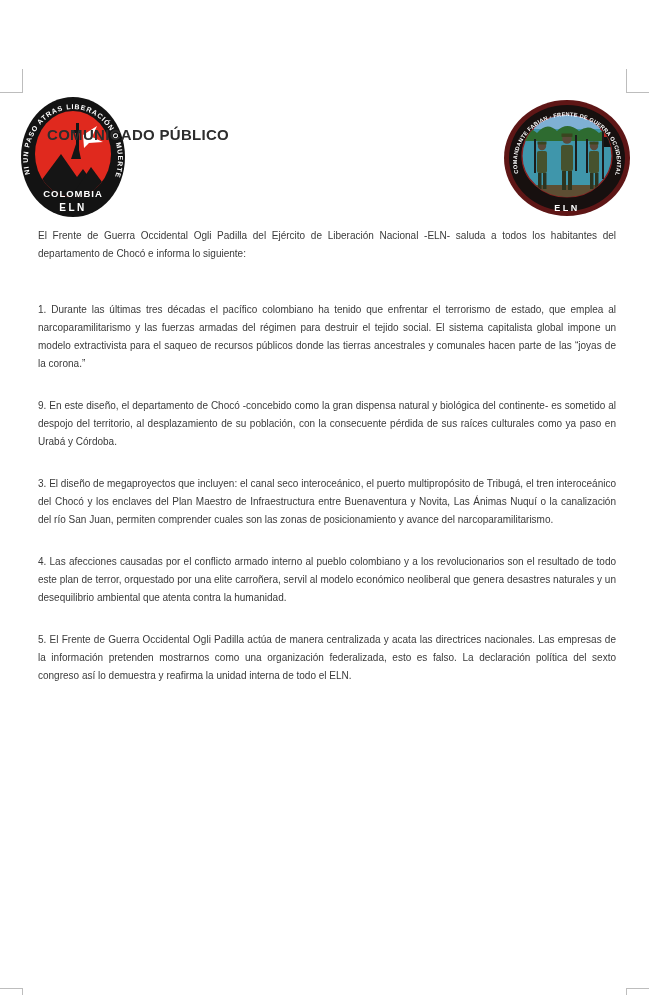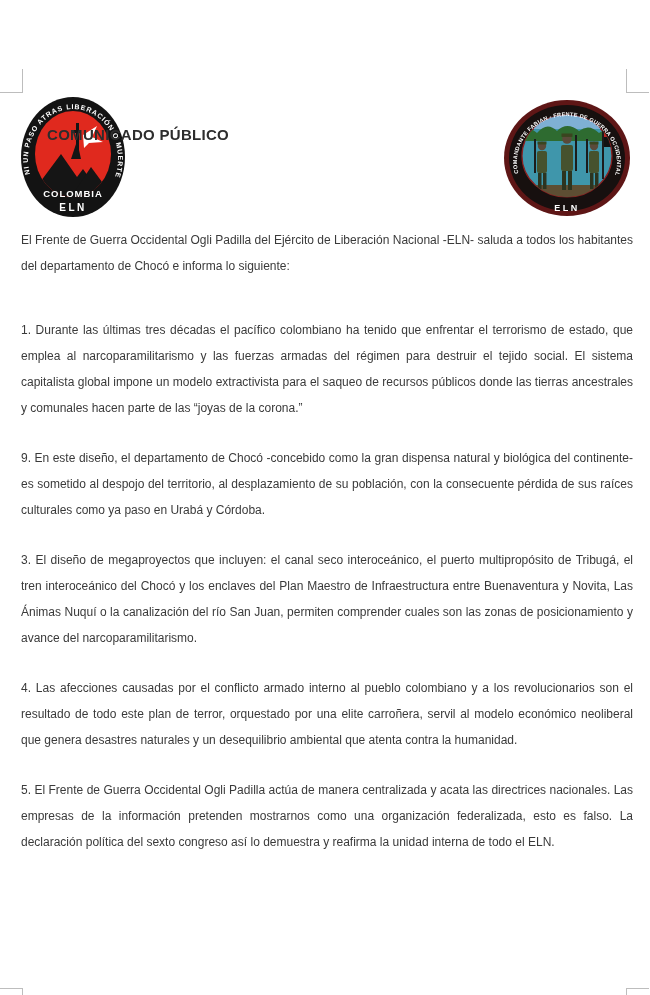--- a/index.html
+++ b/index.html
@@ -17,22 +17,22 @@
   .doc-title{
     position:absolute;top:126px;left:0;right:0;
     font-size:15px;font-weight:bold;color:#2d2d2d;letter-spacing:.3px;padding-left:47px;
   }
   .logo-left{position:absolute;left:21px;top:97px;width:104px;height:120px;}
   .logo-right{position:absolute;left:503px;top:99px;width:128px;height:118px;}
   .logo-left svg,.logo-right svg{display:block;width:100%;height:100%;}
 
   .content{position:absolute;top:227px;left:21px;width:612px;}
   .content p{
-    margin:0 0 24px;text-align:justify;text-justify:inter-word;
-    font-size:12px;line-height:26px;color:#3a3a3a;
+    margin:0 17px 24px;text-align:justify;text-justify:inter-word;
+    font-size:10px;line-height:18px;color:#3a3a3a;
   }
   .content p.intro{margin-bottom:38px;}
   .ring-text{fill:#ffffff;}
 </style>
 </head>
 <body>
 
 <div class="page">
 
   <div class="mark tl"></div>

